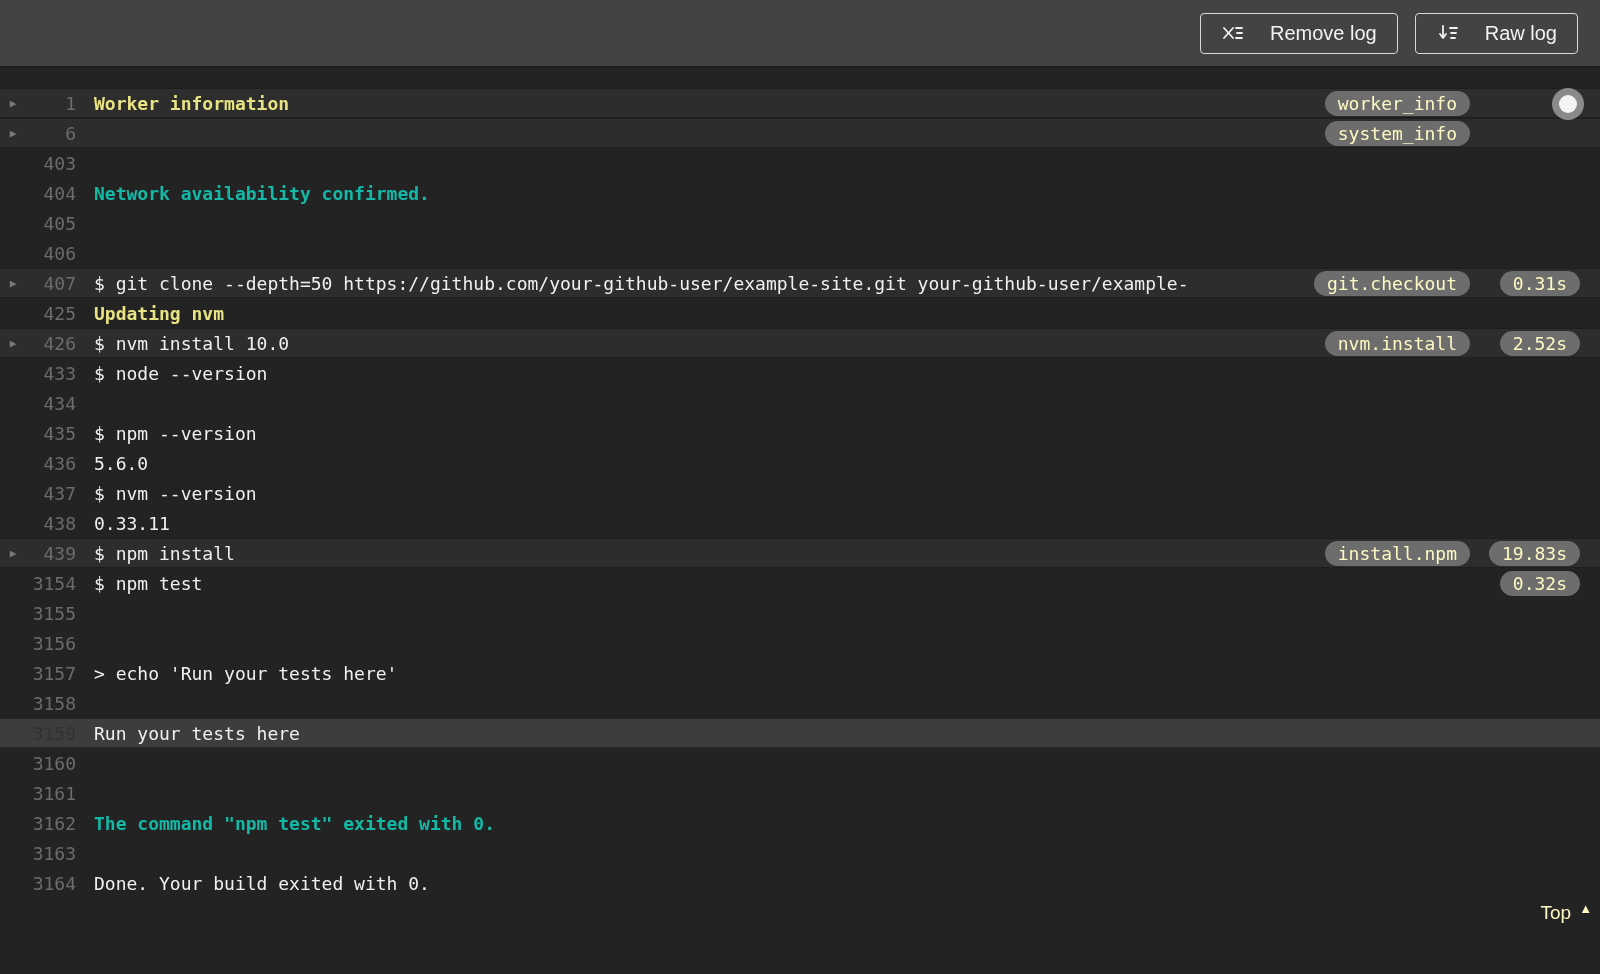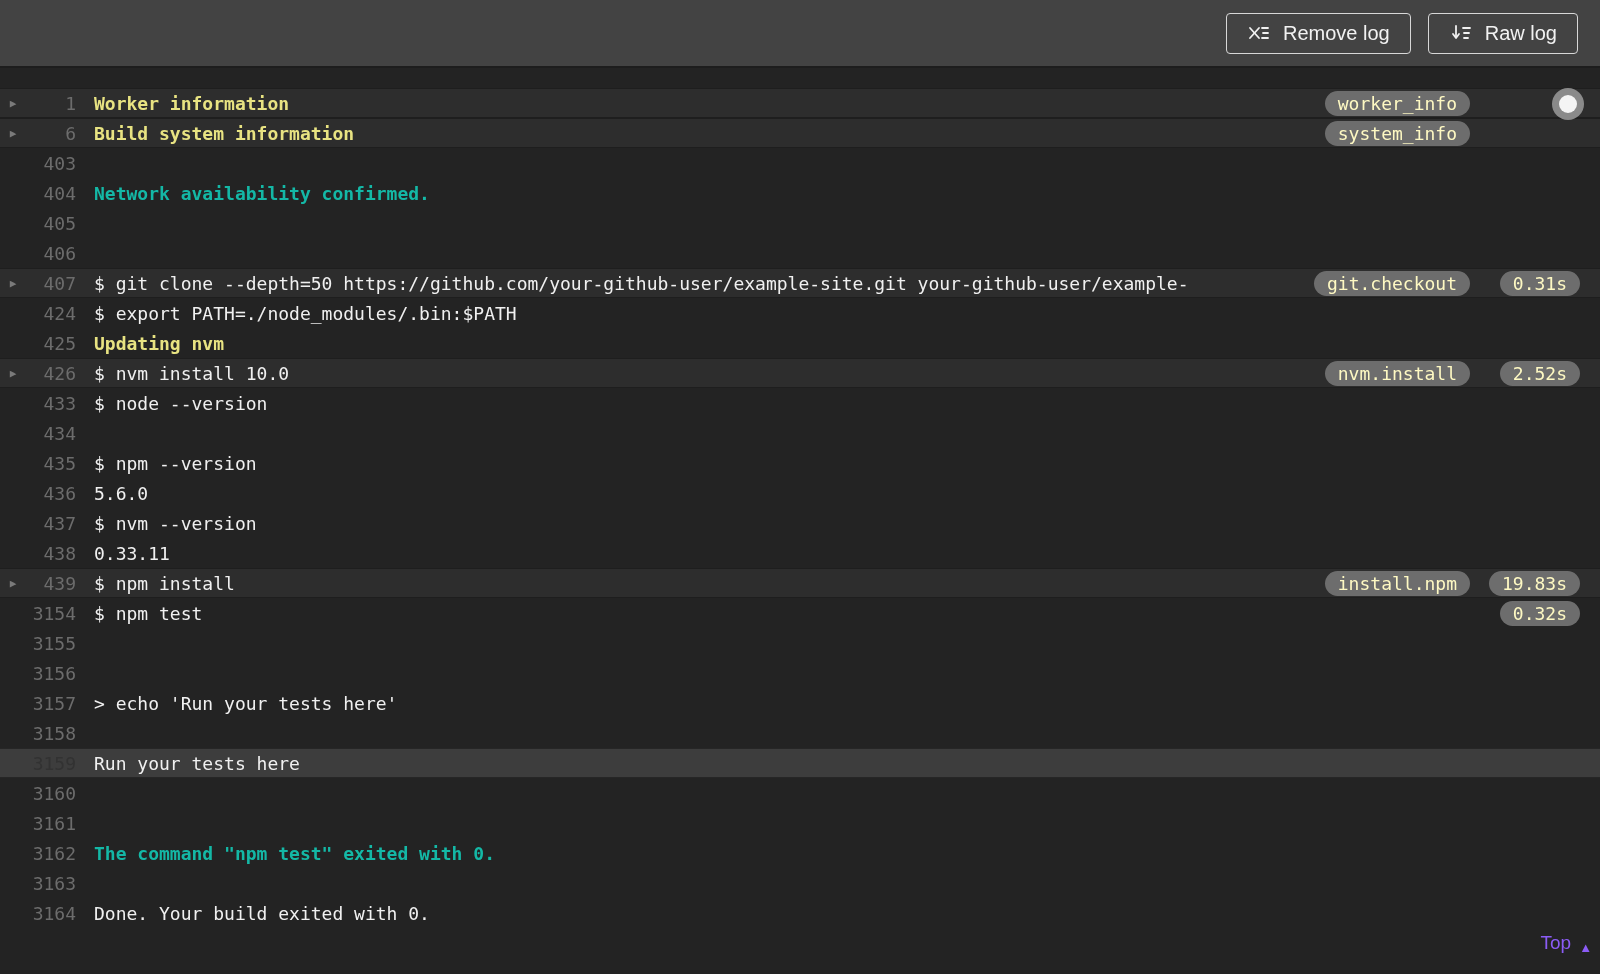--- a/index.html
+++ b/index.html
@@ -18,21 +18,21 @@
     border-bottom: 2px solid #1d1d1d;
     display: flex;
     align-items: center;
     justify-content: flex-end;
     gap: 17px;
     padding-right: 22px;
   }
   .tb-btn {
     display: flex;
     align-items: center;
-    gap: 12px;
+    gap: 25px;
     height: 41px;
     padding: 0 20px;
     background: transparent;
     border: 1px solid #d8d8d8;
     border-radius: 4px;
     color: #f2f2f2;
     font-family: "Liberation Sans", sans-serif;
     font-size: 20px;
     cursor: pointer;
   }
@@ -112,23 +112,23 @@
   
   .top-link-row {
     height: 30px;
     display: flex;
     align-items: center;
     justify-content: flex-end;
     padding-right: 8px;
   }
   .top-link {
     display: flex;
-    align-items: flex-end;
+    align-items: flex-start;
     gap: 8px;
-    color: #8b5cf6;
+    color: #fef9c3;
     font-family: "Liberation Sans", sans-serif;
     font-size: 19px;
     cursor: pointer;
     text-decoration: none;
   }
   .top-arrow { font-size: 13px; line-height: 1; }
 
   .scroll-knob {
     position: absolute;
     top: 20px;
@@ -186,21 +186,20 @@
         <span class="line-num">1</span>
         <span class="line-text yellow">Worker information</span>
         <span class="badges">
           <span class="pill">worker_info</span>
           <span class="time-slot"></span>
         </span>
       </div>
       <div class="log-row fold-header">
         <span class="fold-arrow">▶</span>
         <span class="line-num">6</span>
-        <span class="line-text yellow">Build system information</span>
         <span class="badges">
           <span class="pill">system_info</span>
           <span class="time-slot"></span>
         </span>
       </div>
       <div class="log-row">
         <span class="fold-arrow"></span>
         <span class="line-num">403</span>
         <span class="line-text"></span>
         <span class="badges">
@@ -233,28 +232,20 @@
       </div>
       <div class="log-row fold-header">
         <span class="fold-arrow">▶</span>
         <span class="line-num">407</span>
         <span class="line-text">$ git clone --depth=50 https://github.com/your-github-user/example-site.git your-github-user/example-</span>
         <span class="badges">
           <span class="pill">git.checkout</span>
           <span class="time-slot">
             <span class="pill">0.31s</span>
           </span>
-        </span>
-      </div>
-      <div class="log-row">
-        <span class="fold-arrow"></span>
-        <span class="line-num">424</span>
-        <span class="line-text">$ export PATH=./node_modules/.bin:$PATH</span>
-        <span class="badges">
-          <span class="time-slot"></span>
         </span>
       </div>
       <div class="log-row">
         <span class="fold-arrow"></span>
         <span class="line-num">425</span>
         <span class="line-text yellow">Updating nvm</span>
         <span class="badges">
           <span class="time-slot"></span>
         </span>
       </div>

